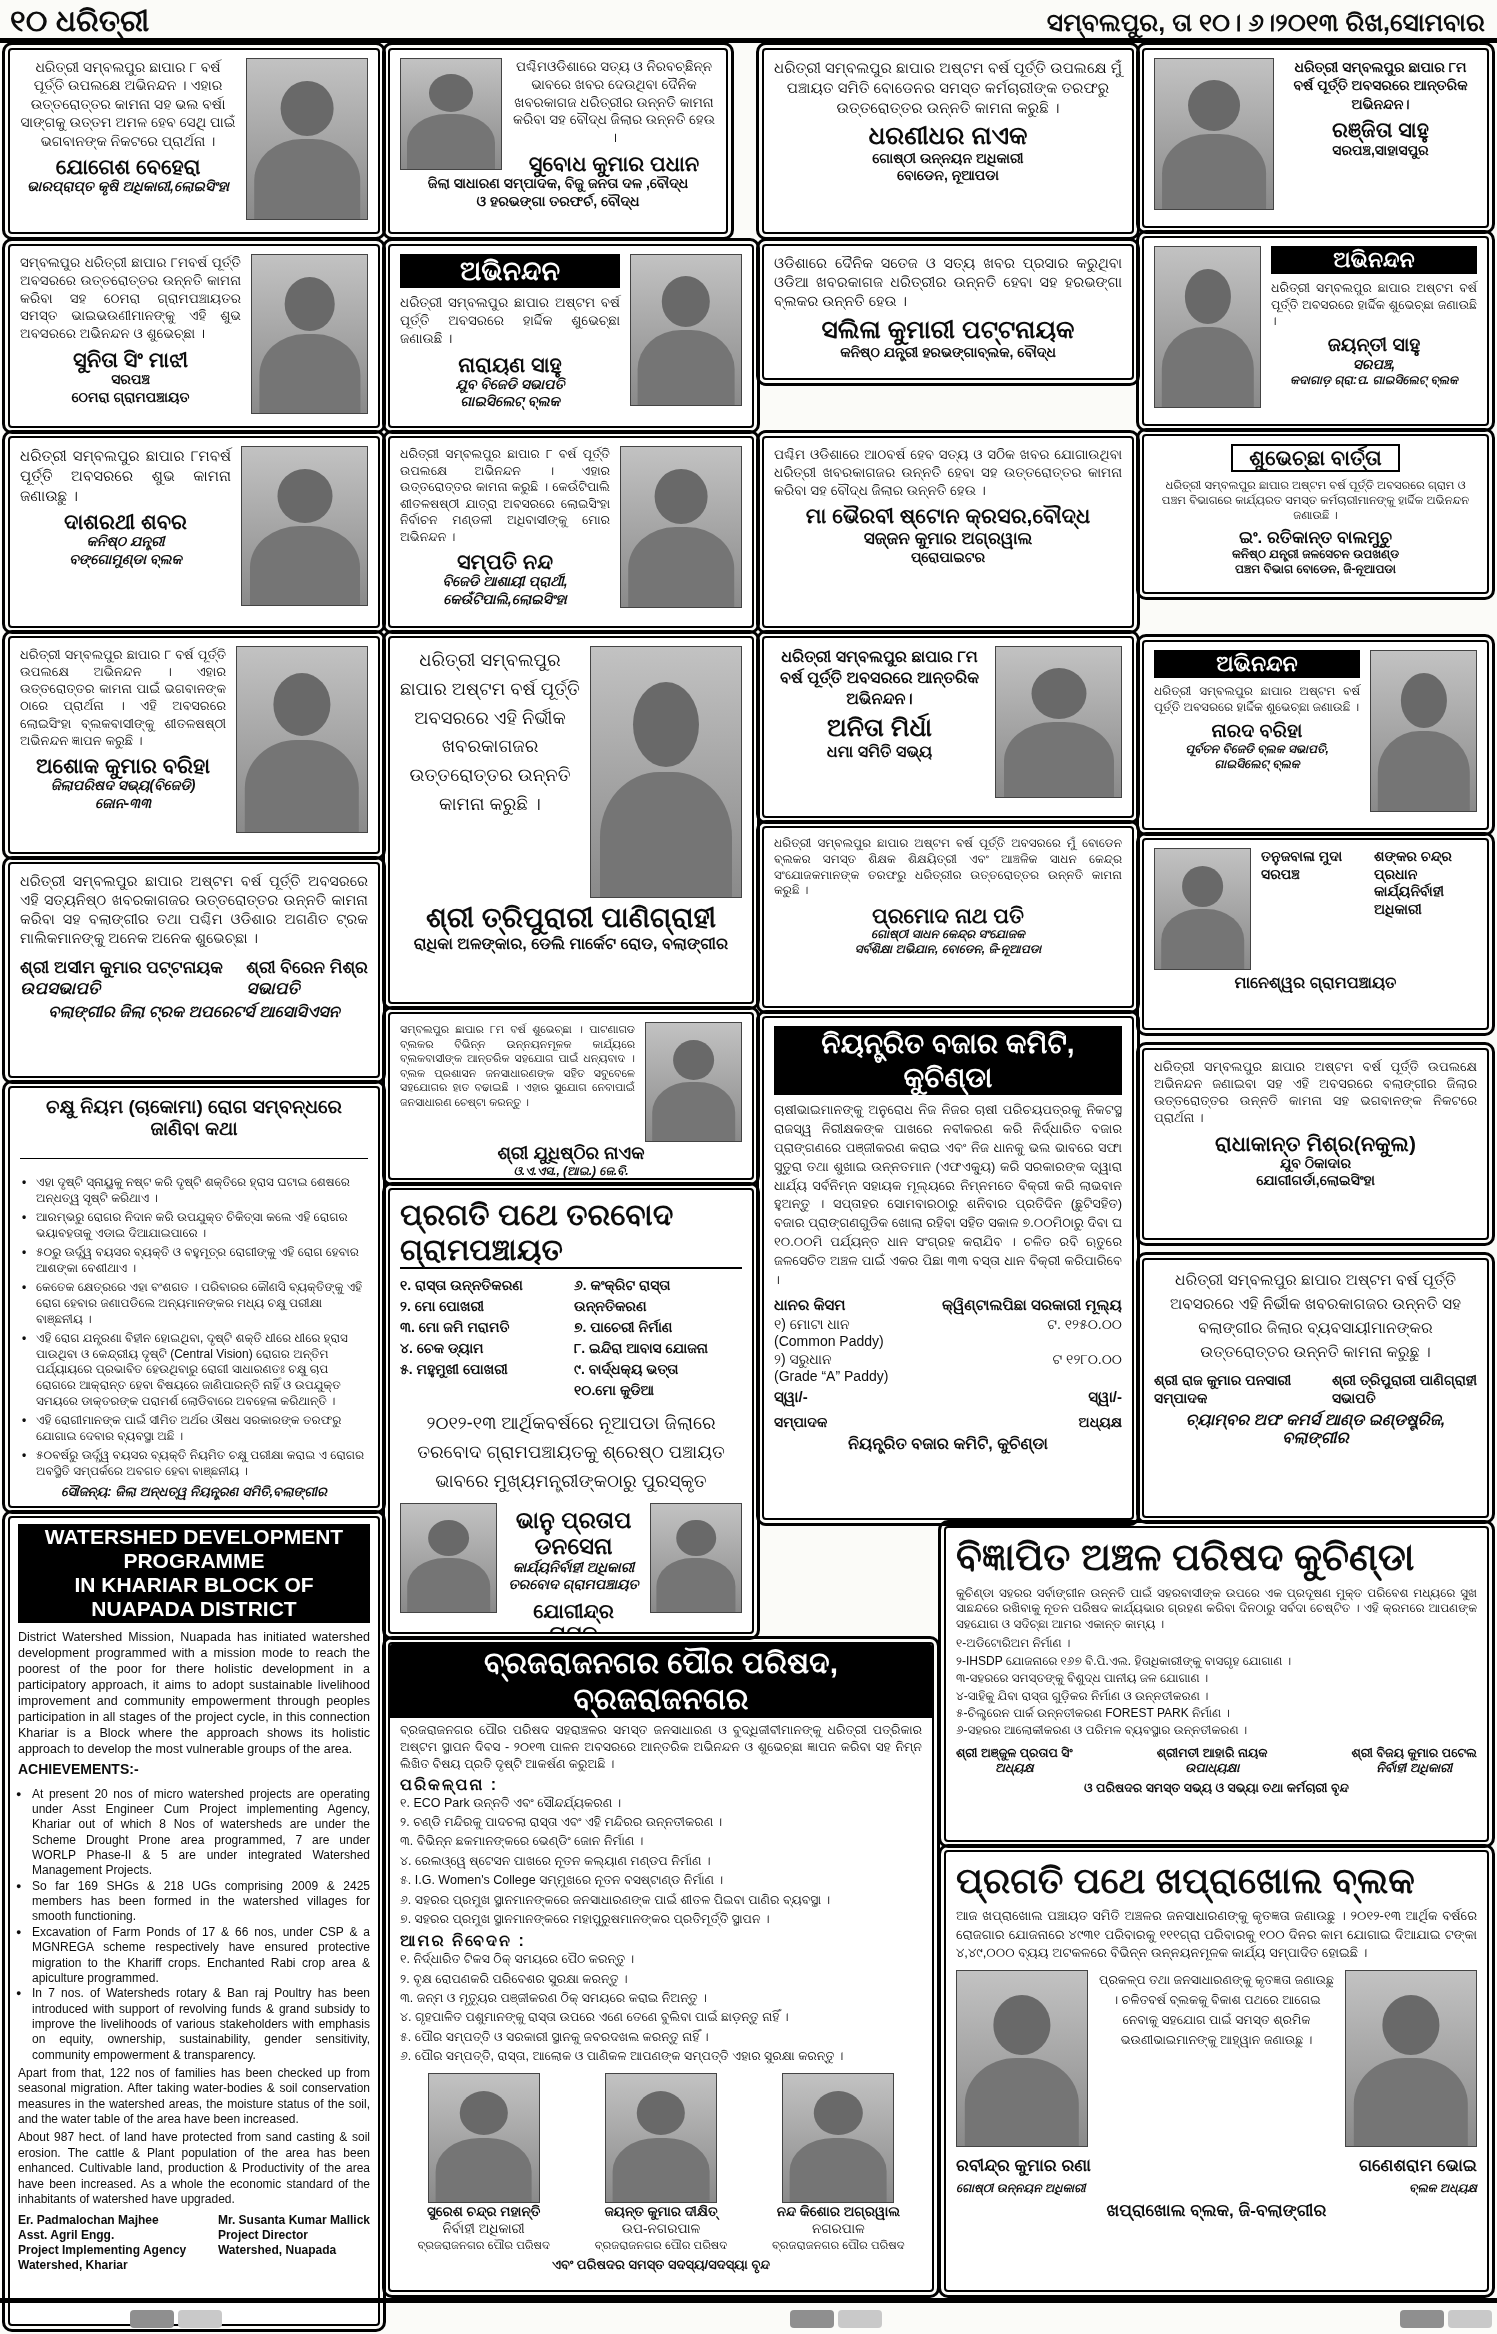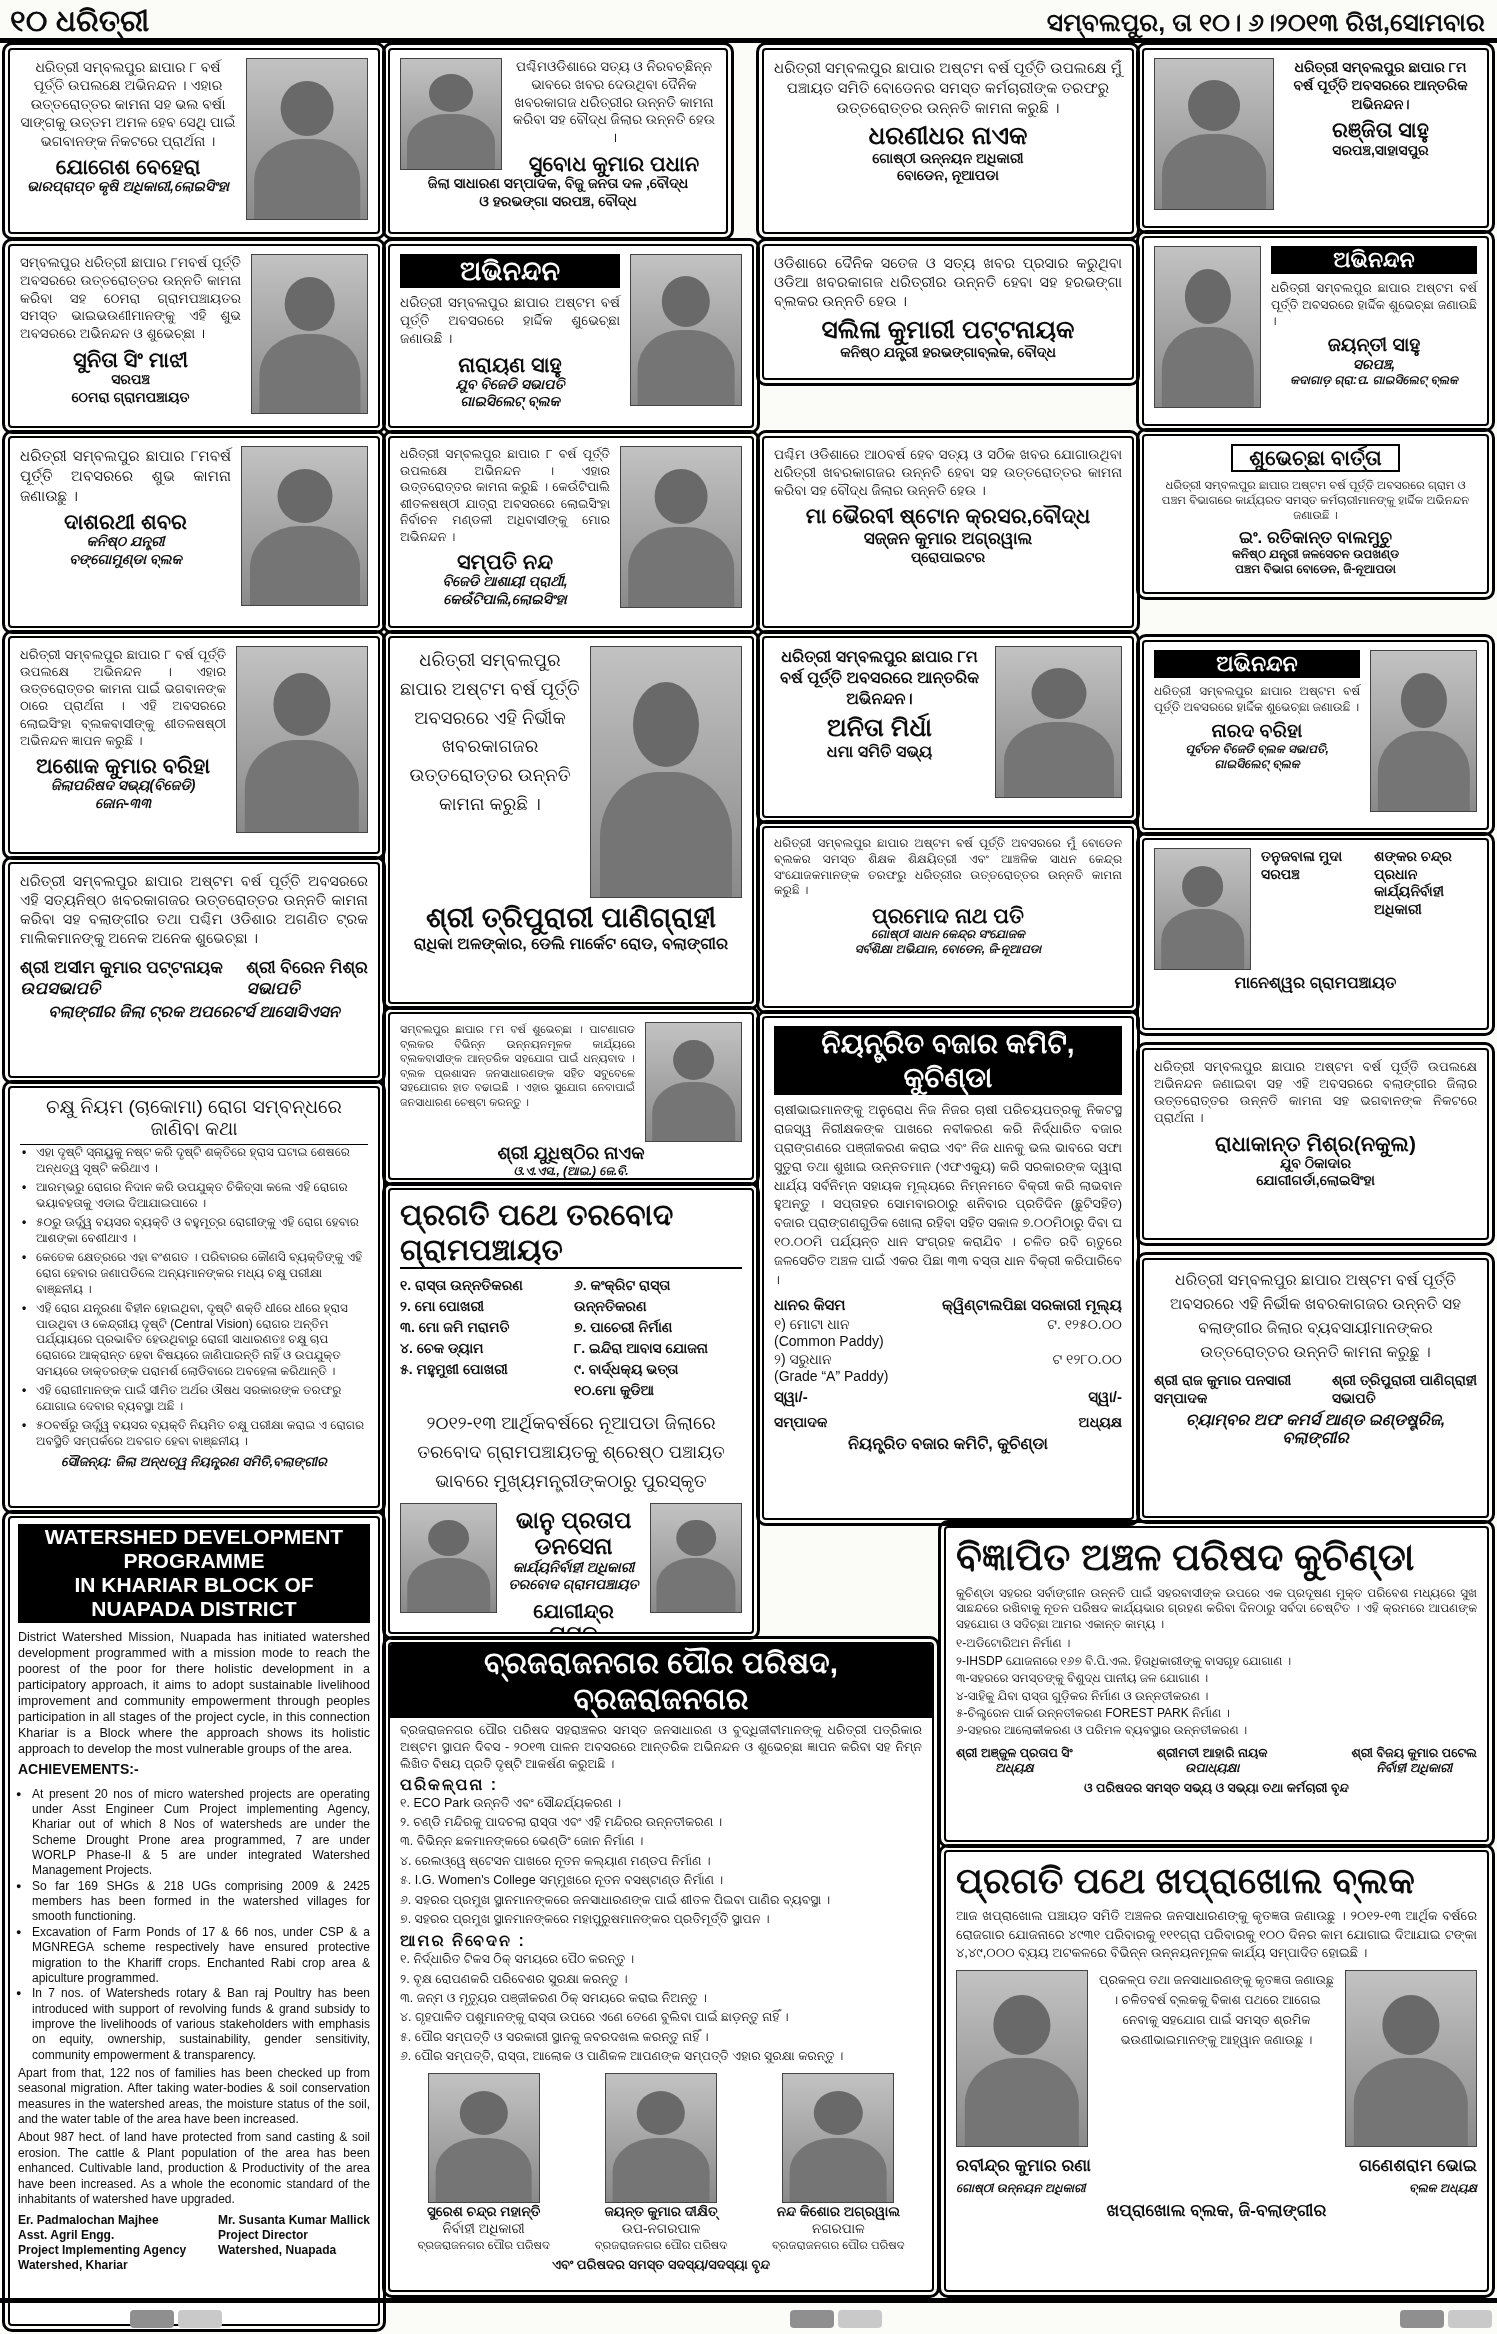--- a/index.html
+++ b/index.html
@@ -66,21 +66,21 @@
 
   <div class="box" style="left:388px;top:48px;width:340px;height:186px">
     <div class="row">
         <div class="photo" style="width:100px;height:110px"></div>
         <div class="col">
       <div class="body-txt body-c" style="font-size:13.5px">ପଶ୍ଚିମଓଡିଶାରେ ସତ୍ୟ ଓ ନିରବଚ୍ଛିନ୍ନ ଭାବରେ ଖବର ଦେଉଥିବା ଦୈନିକ ଖବରକାଗଜ ଧରିତ୍ରୀର ଉନ୍ନତି କାମନା କରିବା ସହ ବୌଦ୍ଧ ଜିଲାର ଉନ୍ନତି ହେଉ ।</div>
       <div class="name name-sm">ସୁବୋଧ କୁମାର ପଧାନ</div>
     </div>
       </div>
     <div class="sub">ଜିଲା ସାଧାରଣ ସମ୍ପାଦକ, ବିଜୁ ଜନତା ଦଳ ,ବୌଦ୍ଧ</div>
-    <div class="sub">ଓ ହରଭଙ୍ଗା ସରପଞ୍ଚ, ବୌଦ୍ଧ</div>
+    <div class="sub">ଓ ହରଭଙ୍ଗା ତରଫର୍ଚ, ବୌଦ୍ଧ</div>
   </div>
 
   <div class="box" style="left:762px;top:48px;width:372px;height:186px">
     <div class="body-txt body-c" style="font-size:15px">ଧରିତ୍ରୀ ସମ୍ବଲପୁର ଛାପାର ଅଷ୍ଟମ ବର୍ଷ ପୂର୍ତ୍ତି ଉପଲକ୍ଷେ ମୁଁ ପଞ୍ଚାୟତ ସମିତି ବୋଡେନର ସମସ୍ତ କର୍ମଚାରୀଙ୍କ ତରଫରୁ ଉତ୍ତରୋତ୍ତର ଉନ୍ନତି କାମନା କରୁଛି ।</div>
     <div class="name">ଧରଣୀଧର ନାଏକ</div>
     <div class="sub">ଗୋଷ୍ଠୀ ଉନ୍ନୟନ ଅଧିକାରୀ</div>
     <div class="sub">ବୋଡେନ, ନୂଆପଡା</div>
   </div>
 
   <div class="box" style="left:1142px;top:48px;width:347px;height:180px">
@@ -281,21 +281,21 @@
       <div class="body-txt" style="font-size:11px">ସମ୍ବଲପୁର ଛାପାର ୮ମ ବର୍ଷ ଶୁଭେଚ୍ଛା । ପାଟଣାଗଡ ବ୍ଲକର ବିଭିନ୍ନ ଉନ୍ନୟନମୂଳକ କାର୍ଯ୍ୟରେ ବ୍ଲକବାସୀଙ୍କ ଆନ୍ତରିକ ସହଯୋଗ ପାଇଁ ଧନ୍ୟବାଦ । ବ୍ଲକ ପ୍ରଶାସନ ଜନସାଧାରଣଙ୍କ ସହିତ ସବୁବେଳେ ସହଯୋଗର ହାତ ବଢାଇଛି । ଏହାର ସୁଯୋଗ ନେବାପାଇଁ ଜନସାଧାରଣ ଚେଷ୍ଟା କରନ୍ତୁ ।</div>
     </div>
         <div class="photo" style="width:95px;height:118px"></div>
       </div>
     <div class="name" style="font-size:18px;margin-top:2px">ଶ୍ରୀ ଯୁଧିଷ୍ଠିର ନାଏକ</div>
     <div class="sub it" style="font-size:12px">ଓ.ଏ.ଏସ., (ଆଇ.) ଜେ.ବି.</div>
     <div class="sub it" style="font-size:12px">ବି.ଡି.ଓ., ପାଟଣାଗଡ, ଜିଲ୍ଲା- ବଲାଙ୍ଗିର</div>
   </div>
 
   <div class="box" style="left:8px;top:1086px;width:372px;height:422px">
-    <div style="font-size:19px;font-weight:normal;text-align:center;border-bottom:1px solid #000;padding-bottom:4px;margin-bottom:0">ଚକ୍ଷୁ ନିୟମ (ଚାକୋମା) ରୋଗ ସମ୍ବନ୍ଧରେ ଜାଣିବା କଥା</div>
+    <div style="font-size:19px;font-weight:bold;text-align:center;border-bottom:1px solid #000;padding-bottom:18px;margin-bottom:16px">ଚକ୍ଷୁ ନିୟମ (ଚାକୋମା) ରୋଗ ସମ୍ବନ୍ଧରେ ଜାଣିବା କଥା</div>
     <div class="bullets small">
         <div class="small">ଏହା ଦୃଷ୍ଟି ସ୍ନାୟୁକୁ ନଷ୍ଟ କରି ଦୃଷ୍ଟି ଶକ୍ତିରେ ହ୍ରାସ ଘଟାଇ ଶେଷରେ ଅନ୍ଧତ୍ୱ ସୃଷ୍ଟି କରିଥାଏ ।</div>
         <div class="small">ଆରମ୍ଭରୁ ରୋଗର ନିଦାନ କରି ଉପଯୁକ୍ତ ଚିକିତ୍ସା କଲେ ଏହି ରୋଗର ଭୟାବହତାକୁ ଏଡାଇ ଦିଆଯାଇପାରେ ।</div>
         <div class="small">୫୦ରୁ ଊର୍ଦ୍ଧ୍ୱ ବୟସର ବ୍ୟକ୍ତି ଓ ବହୁମୂତ୍ର ରୋଗୀଙ୍କୁ ଏହି ରୋଗ ହେବାର ଆଶଙ୍କା ବେଶୀଥାଏ ।</div>
         <div class="small">କେତେକ କ୍ଷେତ୍ରରେ ଏହା ବଂଶଗତ । ପରିବାରର କୌଣସି ବ୍ୟକ୍ତିଙ୍କୁ ଏହି ରୋଗ ହେବାର ଜଣାପଡିଲେ ଅନ୍ୟମାନଙ୍କର ମଧ୍ୟ ଚକ୍ଷୁ ପରୀକ୍ଷା ବାଞ୍ଛନୀୟ ।</div>
         <div class="small">ଏହି ରୋଗ ଯନ୍ତ୍ରଣା ବିହୀନ ହୋଇଥିବା, ଦୃଷ୍ଟି ଶକ୍ତି ଧୀରେ ଧୀରେ ହ୍ରାସ ପାଉଥିବା ଓ କେନ୍ଦ୍ରୀୟ ଦୃଷ୍ଟି (Central Vision) ରୋଗର ଅନ୍ତିମ ପର୍ଯ୍ୟାୟରେ ପ୍ରଭାବିତ ହେଉଥିବାରୁ ରୋଗୀ ସାଧାରଣତଃ ଚକ୍ଷୁ ଚାପ ରୋଗରେ ଆକ୍ରାନ୍ତ ହେବା ବିଷୟରେ ଜାଣିପାରନ୍ତି ନାହିଁ ଓ ଉପଯୁକ୍ତ ସମୟରେ ଡାକ୍ତରଙ୍କ ପରାମର୍ଶ ଲୋଡିବାରେ ଅବହେଳା କରିଥାନ୍ତି ।</div>
         <div class="small">ଏହି ରୋଗୀମାନଙ୍କ ପାଇଁ ସୀମିତ ଅର୍ଥର ଔଷଧ ସରକାରଙ୍କ ତରଫରୁ ଯୋଗାଇ ଦେବାର ବ୍ୟବସ୍ଥା ଅଛି ।</div>
         <div class="small">୫୦ବର୍ଷରୁ ଊର୍ଦ୍ଧ୍ୱ ବୟସର ବ୍ୟକ୍ତି ନିୟମିତ ଚକ୍ଷୁ ପରୀକ୍ଷା କରାଇ ଏ ରୋଗର ଅବସ୍ଥିତି ସମ୍ପର୍କରେ ଅବଗତ ହେବା ବାଞ୍ଛନୀୟ ।</div>
       </div>
     <div class="footline it" style="font-size:13px">ସୌଜନ୍ୟ: ଜିଲା ଅନ୍ଧତ୍ୱ ନିୟନ୍ତ୍ରଣ ସମିତି,ବଲାଙ୍ଗୀର</div>

